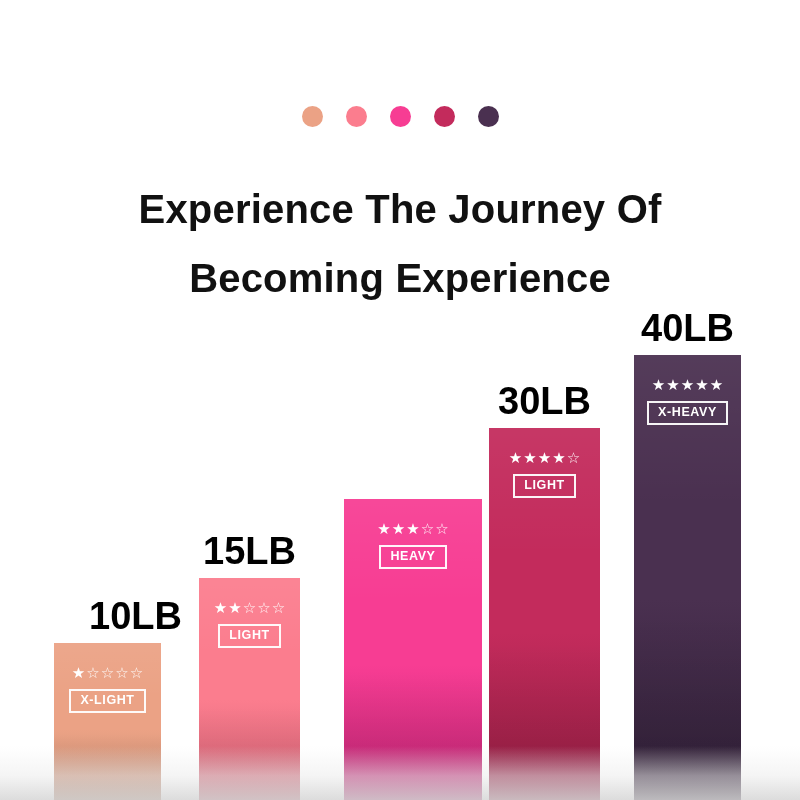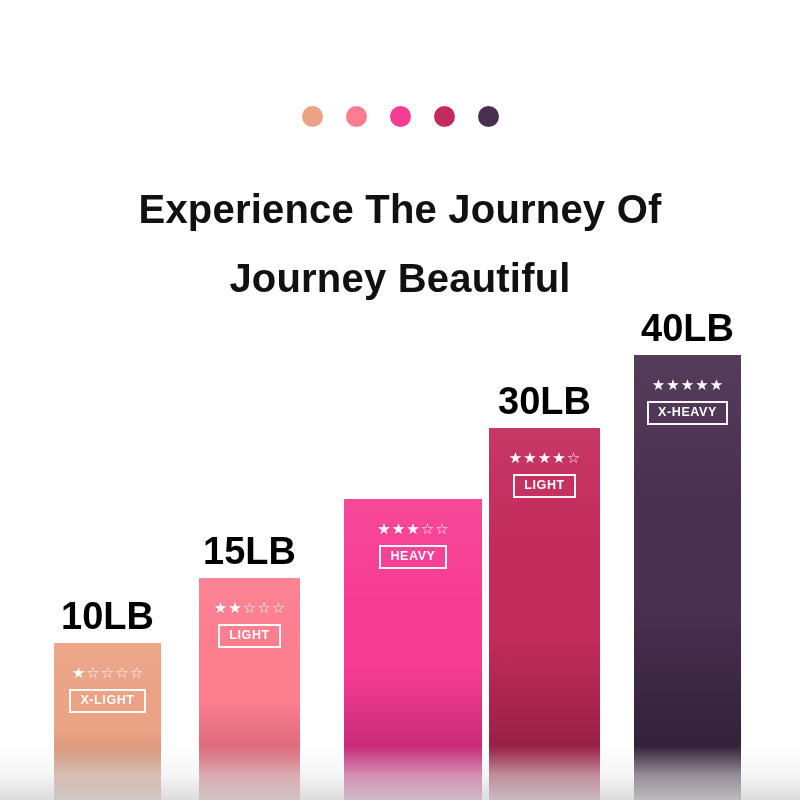--- a/index.html
+++ b/index.html
@@ -166,26 +166,26 @@
   <div id="dot-row">
       <span class="dot" style="background: rgb(235, 162, 133);"></span>
       <span class="dot" style="background: rgb(251, 125, 142);"></span>
       <span class="dot" style="background: rgb(247, 61, 147);"></span>
       <span class="dot" style="background: rgb(195, 43, 92);"></span>
       <span class="dot" style="background: rgb(74, 48, 80);"></span>
     </div>
 
   <h1 id="heading">
     <span class="hl">Experience The Journey Of</span>
-    <span class="hl">Journey Beautiful</span>
+    <span class="hl">Becoming Experience</span>
   </h1>
 
   <div id="chart">
       <div class="bar-group" style="left: 54px; width: 107px; height: 157px;">
-        <div class="bar-weight" style="top: -46px;">10LB</div>
+        <div class="bar-weight" style="top: -46px; margin-left: 28px;">10LB</div>
         <div class="bar" style="height: 157px; background: linear-gradient(rgb(235, 162, 133) 0%, rgb(235, 162, 133) 55%, rgb(201, 143, 116) 100%);">
           <div class="bar-sheen"></div>
           <div class="bar-content">
             <div class="stars">
               <span class="st">★</span>
               <span class="st empty">☆</span>
               <span class="st empty">☆</span>
               <span class="st empty">☆</span>
               <span class="st empty">☆</span>
             </div>

